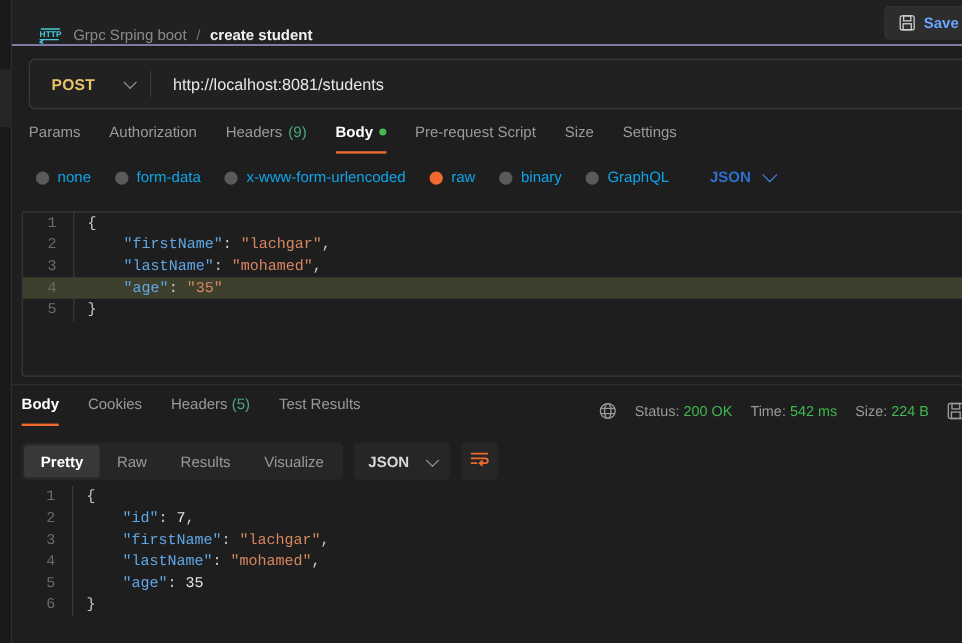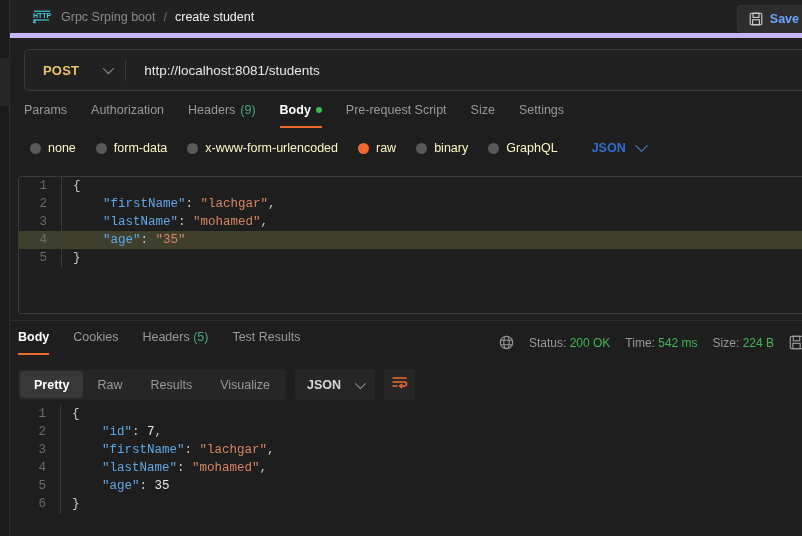--- a/index.html
+++ b/index.html
@@ -9,27 +9,27 @@
     font-family:"Liberation Sans", sans-serif;
     overflow:hidden;
   }
   body { position:relative; }
 
   
   .rail { position:absolute; left:0; top:0; width:10px; height:536px; background:#1a1a1a; border-right:1px solid #2e2e2e; }
   .rail-seg { position:absolute; left:0; top:58px; width:10px; height:48px; background:#262626; }
 
   
-  .topbar { position:absolute; left:10px; top:0; right:0; height:38px; background:#212121; border-bottom:5px solid #c4b5fd; display:flex; align-items:center; }
+  .topbar { position:absolute; left:10px; top:0; right:0; height:38px; background:#212121; border-bottom:1px solid #c4b5fd; display:flex; align-items:flex-end; }
   .crumb-wrap { display:flex; align-items:center; gap:8px; padding-left:21px; }
   .http-icon { width:22px; height:16px; display:flex; align-items:center; justify-content:center; position:relative; }
   .http-icon svg { display:block; }
   .crumb-parent { color:#8a8a8a; font-size:12.5px; }
   .crumb-sep { color:#6e6e6e; font-size:12.5px; }
-  .crumb-current { color:#f2f2f2; font-size:12.5px; font-weight:normal; }
+  .crumb-current { color:#f2f2f2; font-size:12.5px; font-weight:bold; }
 
   .save-btn { position:absolute; right:-12px; top:5px; height:28px; display:flex; align-items:center; gap:7px; background:#2d2d2d; border:1px solid #333; border-radius:4px; padding:0 14px 0 11px; }
   .save-btn .lbl { color:#6ba4ff; font-size:12.5px; font-weight:bold; }
   .floppy { width:14px; height:14px; }
 
   
   .urlrow { position:absolute; left:24px; top:49px; right:-6px; height:42px; background:#212121; border:1px solid #3a3a3a; border-radius:5px; display:flex; align-items:center; }
   .method { display:flex; align-items:center; gap:24px; padding-left:18px; padding-right:14px; height:100%; }
   .method .m { color:#e9c46a; font-size:13px; font-weight:bold; letter-spacing:.2px; }
   .vdiv { width:1px; height:22px; background:#3a3a3a; }
@@ -43,21 +43,21 @@
   .rtab .cnt { color:#49a67b; }
   .rtab .dot { width:6px; height:6px; border-radius:50%; background:#3fb950; display:inline-block; }
   .rtab.active::after { content:""; position:absolute; left:12px; right:12px; bottom:0; height:2px; background:#f06a2e; }
   .rtab.active:first-child::after { left:0; }
 
   
   .radios { position:absolute; left:30px; top:141px; display:flex; align-items:center; }
   .ritem { display:flex; align-items:center; gap:7px; margin-right:20px; }
   .rdot { width:11px; height:11px; border-radius:50%; background:#5a5a5a; }
   .rdot.sel { background:#f06a2e; }
-  .rlbl { color:#fef9c3; font-size:12.5px; }
+  .rlbl { color:#0ea5e9; font-size:12.5px; }
   .jsonsel { display:flex; align-items:center; gap:11px; margin-left:14px; }
   .jsonsel .t { color:#2f6fd0; font-size:12.5px; font-weight:bold; }
   .chev { width:9px; height:9px; border-right:1.6px solid #4a7fd6; border-bottom:1.6px solid #4a7fd6; transform:rotate(45deg) translate(-2px,-2px); }
 
   
   .reqed { position:absolute; left:18px; top:176px; right:-6px; height:138px; background:#1e1e1e; border:1px solid #3a3a3a; border-radius:3px; overflow:hidden; }
   .code { font-family:"Liberation Mono", monospace; font-size:12.5px; line-height:18px; }
   .cl { position:relative; height:18px; display:flex; }
   .cl.hl { background:#3f3f2e; }
   .gut { width:42px; text-align:right; padding-right:14px; color:#6b6b6b; flex:0 0 42px; }

